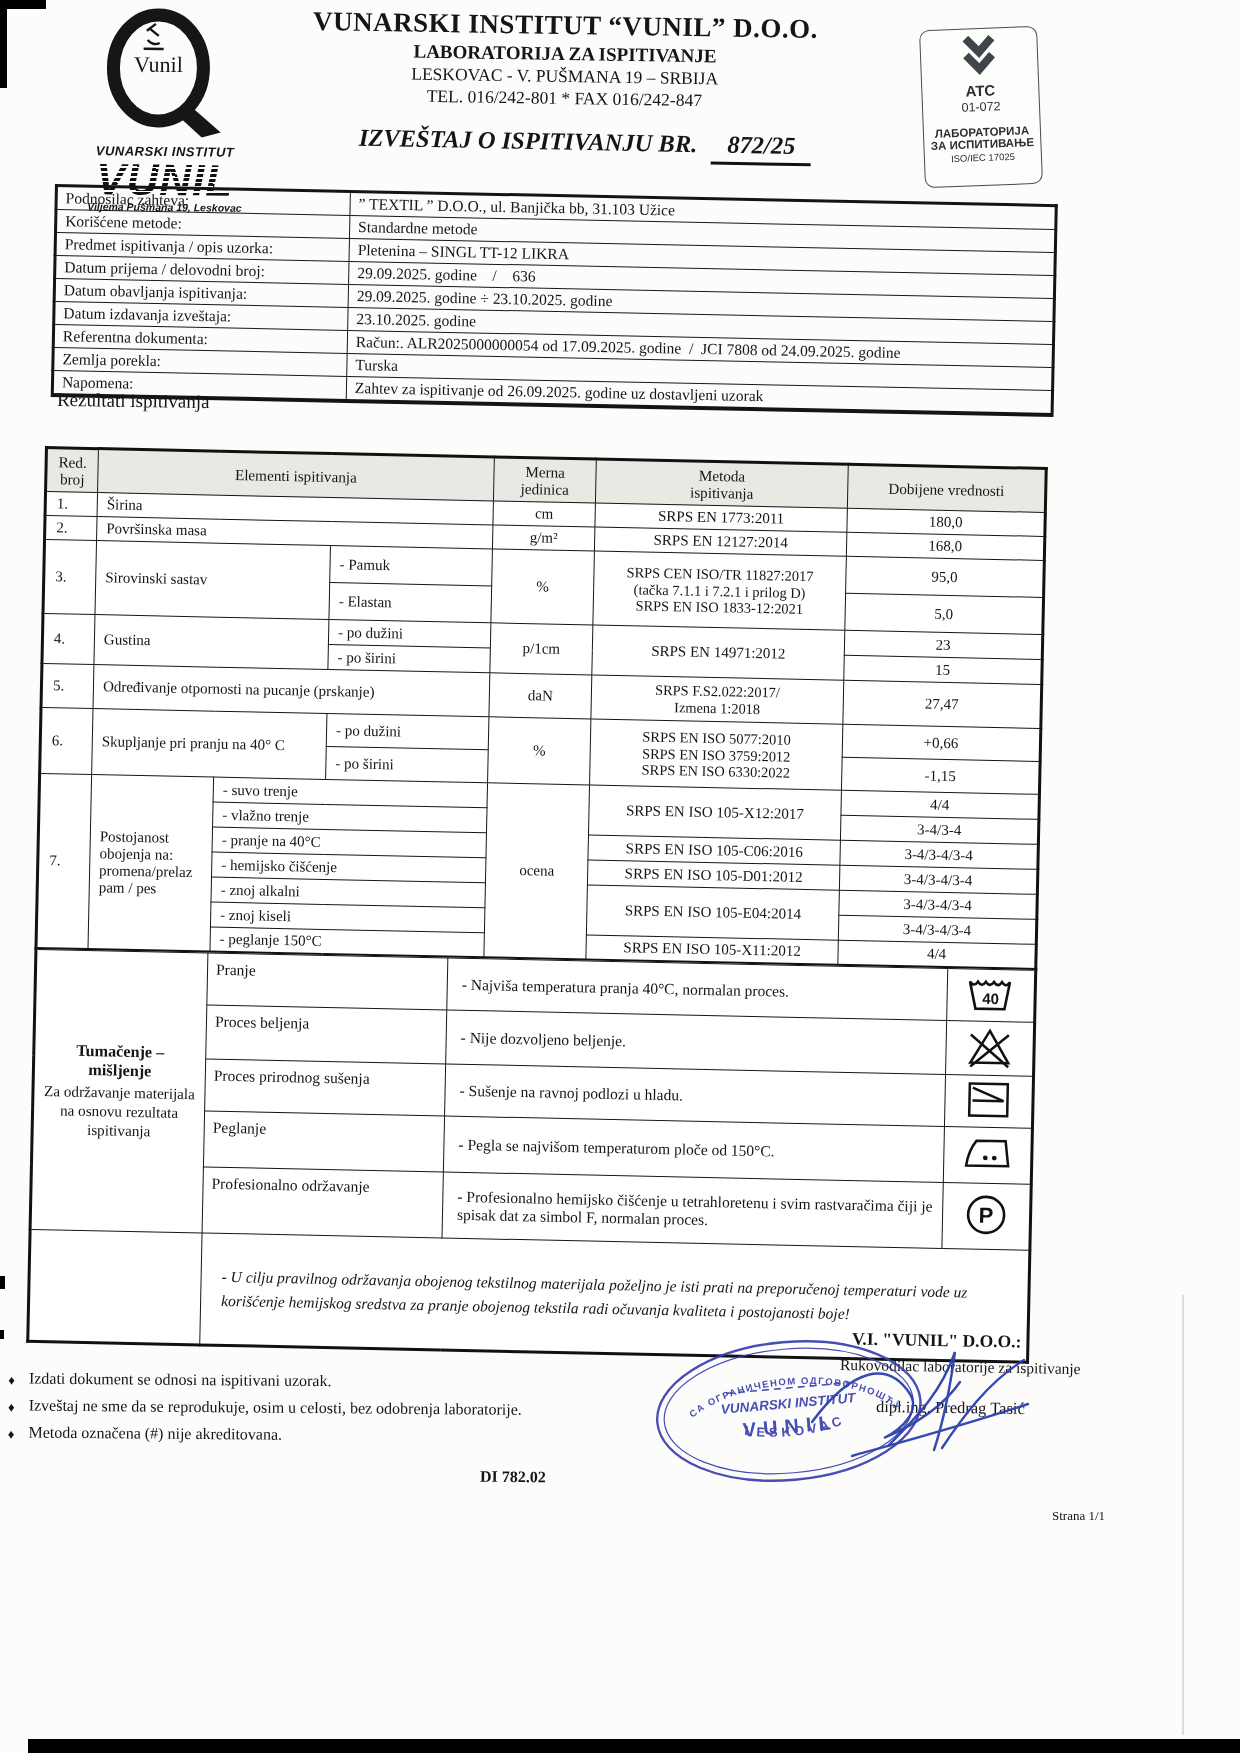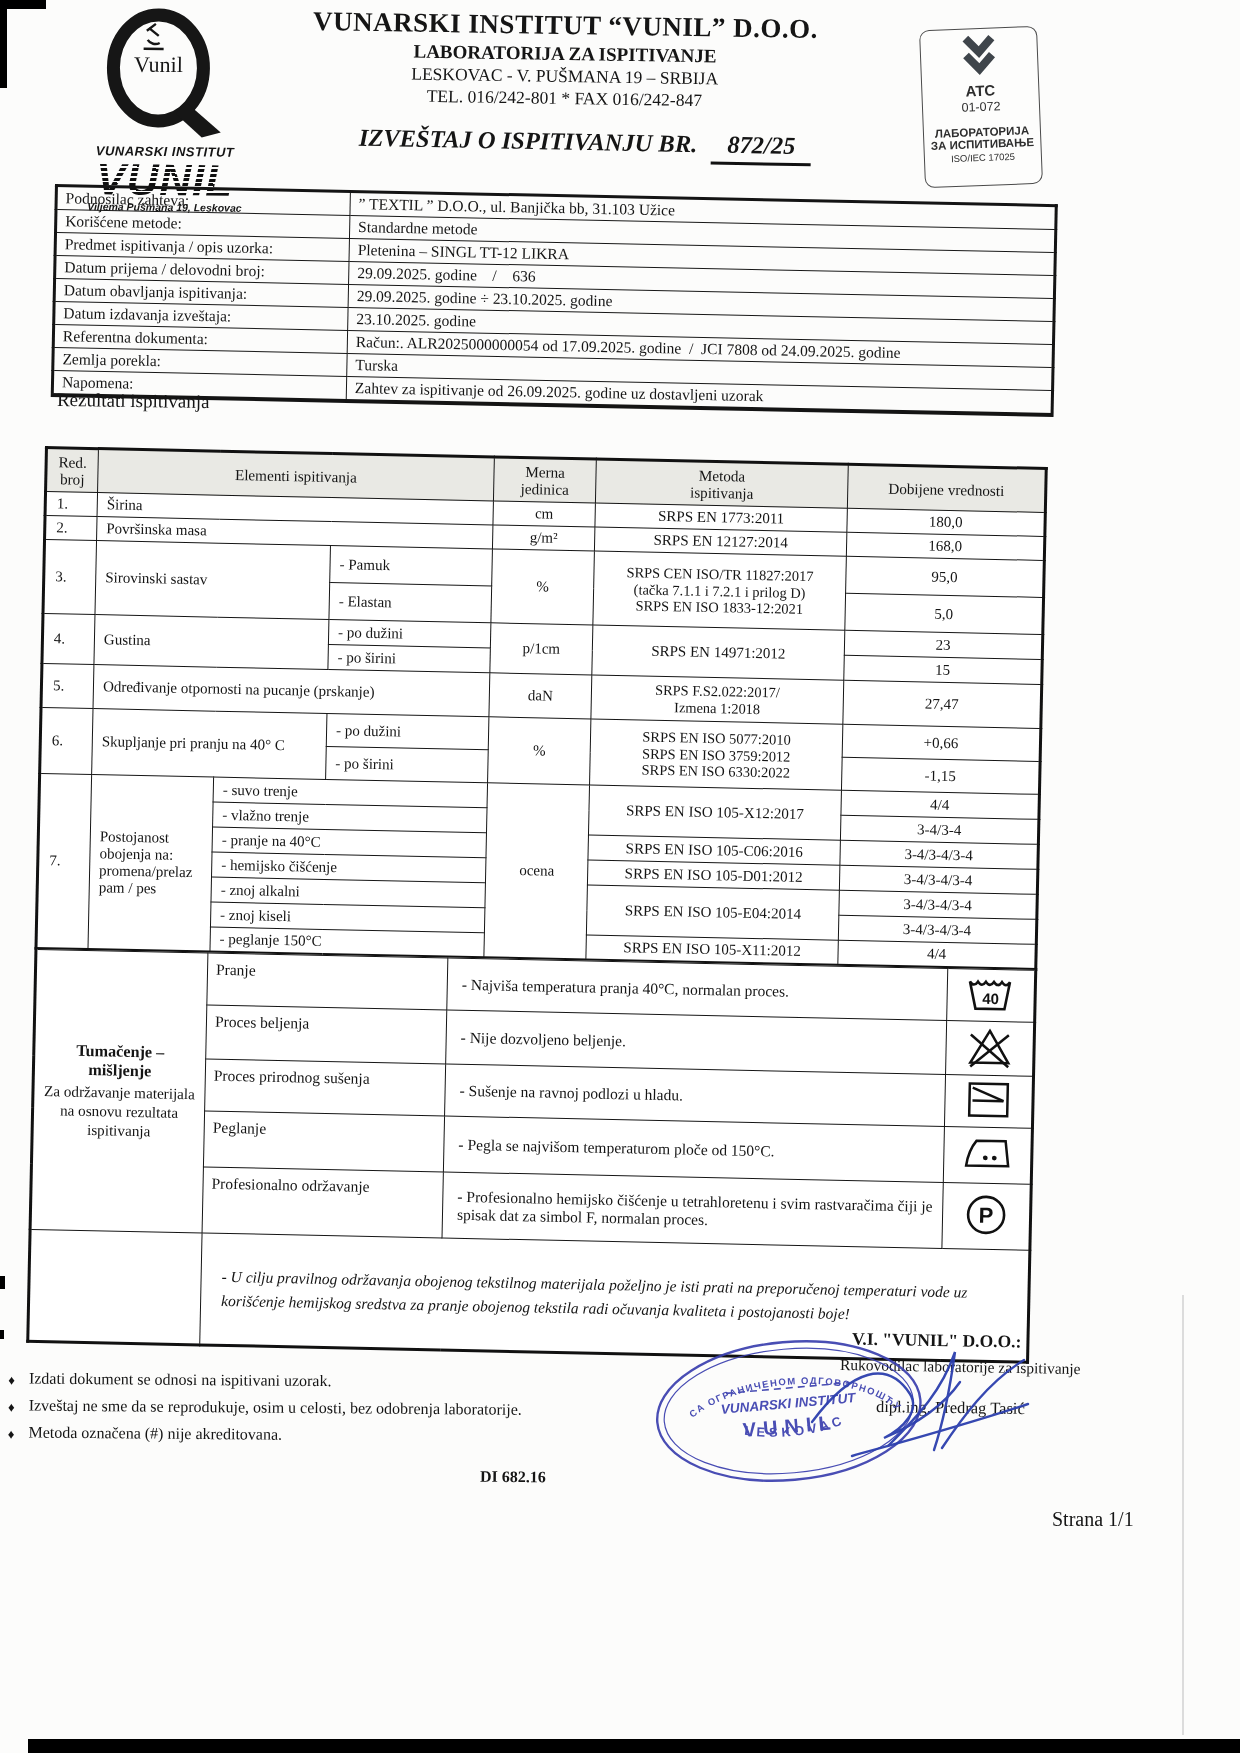--- a/index.html
+++ b/index.html
@@ -56,21 +56,21 @@
   .care-hdr .s{font-size:15.2px;line-height:1.25;margin-top:2px;}
   .care-lab{vertical-align:top;padding-top:7px !important;}
   .care-desc{padding-left:14px !important;}
   .sym{text-align:center;vertical-align:middle;padding:2px !important;}
   .note-cell{font-style:italic;font-size:16px;line-height:1.55;padding:10px 20px !important;}
   
   .bullets{left:8px;top:1372px;width:600px;transform:rotate(.5deg);}
   .bullet-row{display:flex;align-items:flex-start;margin-bottom:8px;font-size:16px;}
   .diamond{font-size:13px;margin:3px 14px 0 0;}
   .di-code{left:480px;top:1468px;font-weight:bold;font-size:16px;transform:rotate(.6deg);}
-  .page-num{left:1052px;top:1508px;font-size:20px;}
+  .page-num{left:1052px;top:1508px;font-size:13px;}
   .sig-company{left:852px;top:1330px;font-weight:bold;font-size:17.5px;transform:rotate(1deg);}
   .sig-role{left:840px;top:1358px;font-size:15.5px;transform:rotate(1deg);}
   .sig-name{left:876px;top:1398px;font-size:16.5px;transform:rotate(.8deg);}
   .stamp{left:650px;top:1336px;transform:rotate(-5deg);opacity:.92;}
   .signature{left:792px;top:1330px;opacity:.95;}
   
   .scan-top-h{left:0;top:0;width:46px;height:9px;background:#000;}
   .scan-top-v{left:0;top:0;width:7px;height:88px;background:#000;}
   .scan-speck1{left:0;top:1276px;width:5px;height:13px;background:#000;}
   .scan-speck2{left:0;top:1330px;width:4px;height:9px;background:#000;}
@@ -376,21 +376,21 @@
     <div class="bullet-row">
         <span class="diamond">♦</span>
         <span>Izveštaj ne sme da se reprodukuje, osim u celosti, bez odobrenja laboratorije.</span>
       </div>
     <div class="bullet-row">
         <span class="diamond">♦</span>
         <span>Metoda označena (#) nije akreditovana.</span>
       </div>
   </div>
 
-  <div class="abs di-code">DI 682.16</div>
+  <div class="abs di-code">DI 782.02</div>
   <div class="abs page-num">Strana 1/1</div>
 
   <div class="abs sig-company">V.I. "VUNIL" D.O.O.:</div>
   <div class="abs sig-role">Rukovodilac laboratorije za ispitivanje</div>
   <div class="abs sig-name">dipl.ing. Predrag Tasić</div>
 
   <div class="abs stamp">
     <svg width="278" height="150" viewBox="0 0 278 150">
       <ellipse cx="139" cy="75" rx="132" ry="69" fill="none" stroke="#3a3fae" stroke-width="2.4"></ellipse>
       <ellipse cx="139" cy="75" rx="125" ry="62" fill="none" stroke="#3a3fae" stroke-width="1.2"></ellipse>

